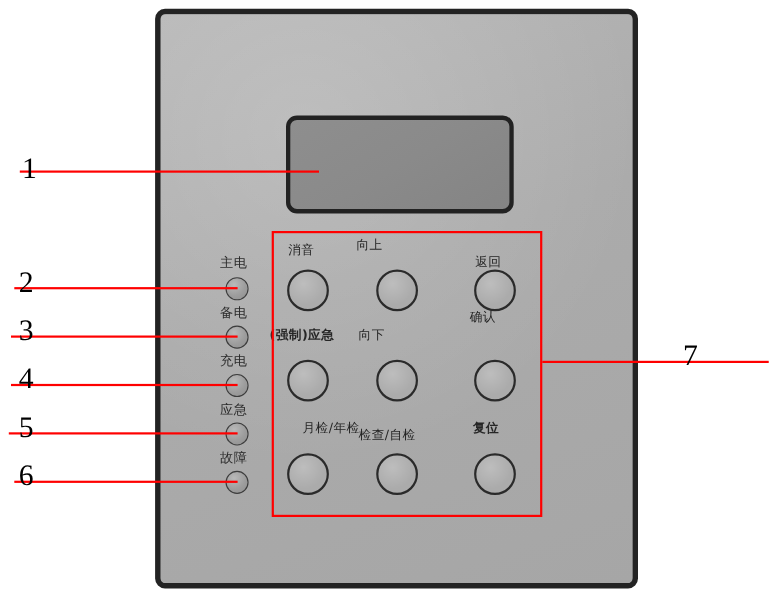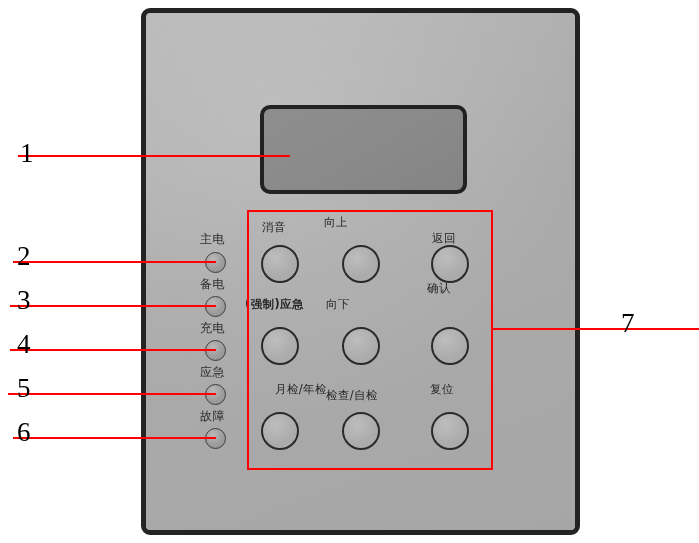--- a/index.html
+++ b/index.html
@@ -157,21 +157,21 @@
 
   <div class="btn-label" style="left:427px; top:282px;">确认</div>
   <div class="btn" style="left:431px; top:327px;"></div>
 
   <div class="btn-label" style="left:246px; top:383px;margin-left:29px;">月检/年检</div>
   <div class="btn" style="left:261px; top:412px;"></div>
 
   <div class="btn-label" style="left:326px; top:389px;">检查/自检</div>
   <div class="btn" style="left:342px; top:412px;"></div>
 
-  <div class="btn-label" style="left:430px; top:383px;">复位</div>
+  <div class="btn-label" style="left:430px; top:383px;font-weight:bold;">复位</div>
   <div class="btn" style="left:431px; top:412px;"></div>
 
   <div class="red-box"></div>
 
   <div class="leader" style="left:18px;  top:155px; width:272px;"></div>
   <div class="leader" style="left:13px;  top:261px; width:203px;"></div>
   <div class="leader" style="left:10px;  top:305px; width:206px;"></div>
   <div class="leader" style="left:10px;  top:349px; width:206px;"></div>
   <div class="leader" style="left:8px;   top:393px; width:208px;"></div>
   <div class="leader" style="left:13px;  top:437px; width:203px;"></div>

